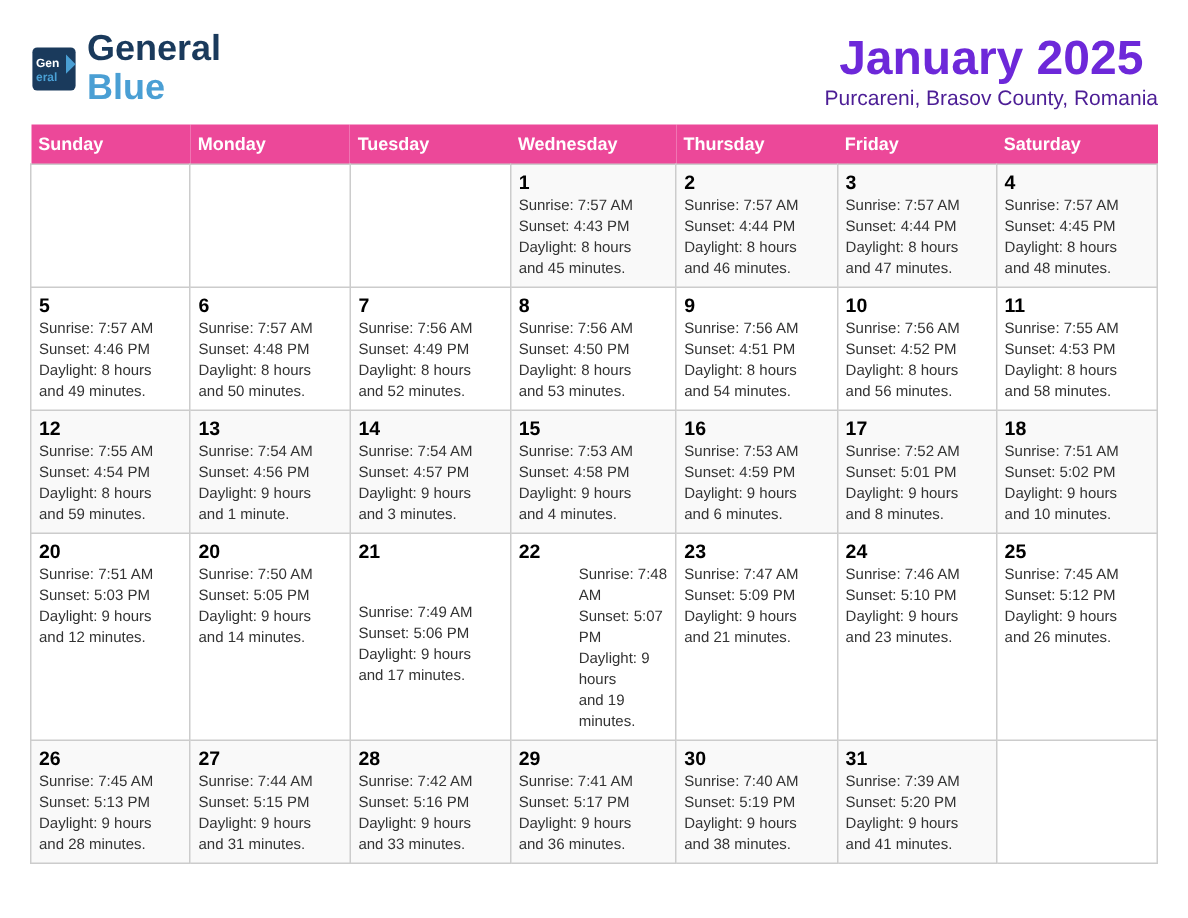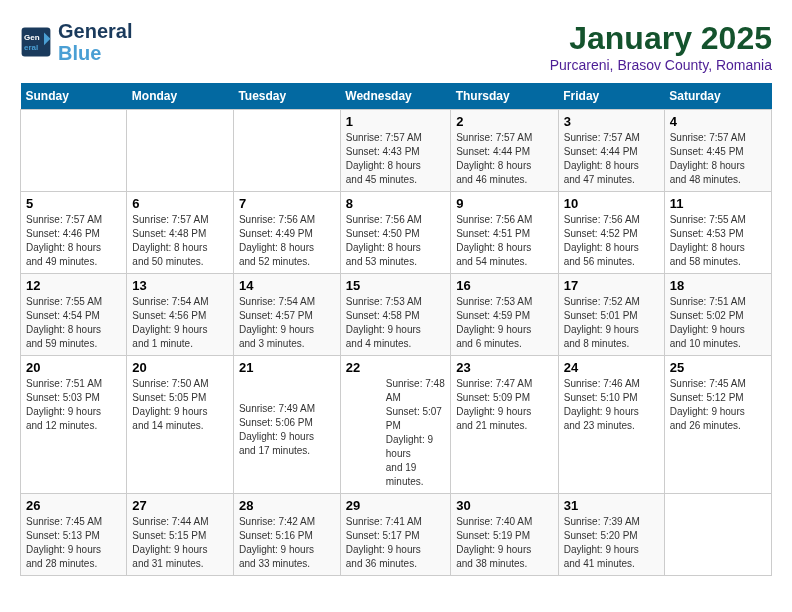--- a/index.html
+++ b/index.html
@@ -16,48 +16,49 @@
       justify-content: space-between;
       margin-bottom: 10px;
       gap: 39px;
     }
     .logo {
       display: flex;
       align-items: center;
       gap: 6px;
     }
     .logo-text {
-      font-size: 20px;
+      font-size: 24px;
       font-weight: bold;
       color: #1a3a5c;
       line-height: 1.1;
     }
     .logo-icon {
       width: 32px;
       height: 32px;
     }
     .title-block {
       text-align: right;
     }
     .title-block h1 {
       font-size: 32px;
       font-weight: bold;
-      color: #14532d;
+      color: #6d28d9;
+      text-align: center;
     }
     .title-block p {
       font-size: 14px;
       color: #4c1d95;
     }
     table {
       width: 100%;
       border-collapse: collapse;
       font-size: 11px;
     }
     thead tr th {
-      background-color: #0369a1;
+      background-color: #ec4899;
       color: #fff;
       text-align: left;
       padding: 6px 5px;
       font-size: 12px;
       font-weight: bold;
     }
     tbody tr td {
       border: 1px solid #ccc;
       vertical-align: top;
       padding: 4px 5px;

